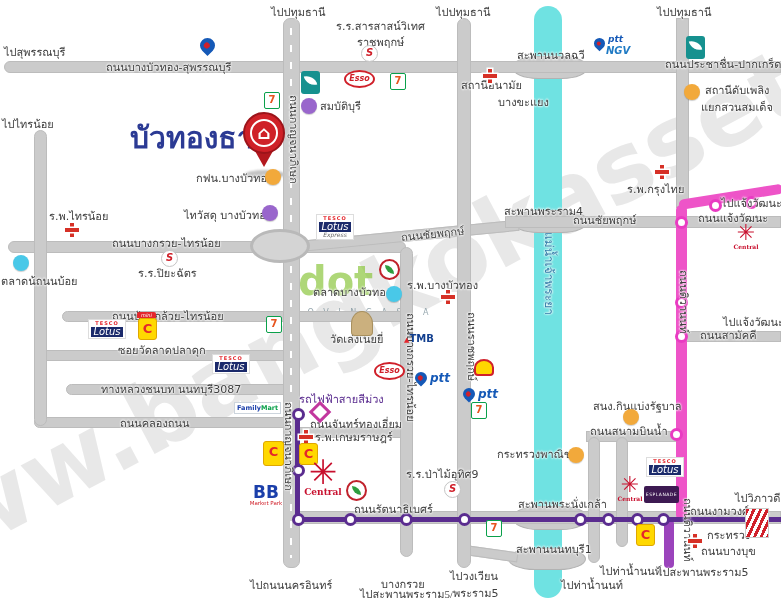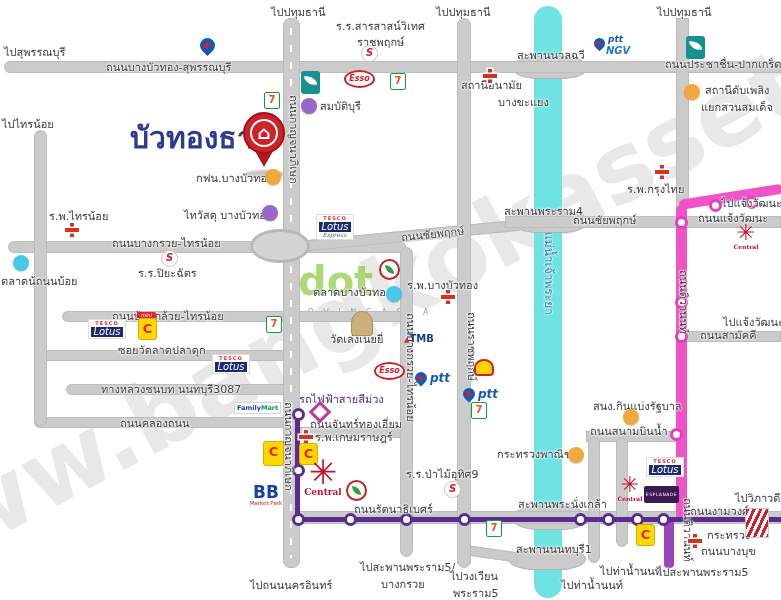--- a/index.html
+++ b/index.html
@@ -157,21 +157,21 @@
   <div class="lbl" style="left:657px;top:6px;">ไปปทุมธานี</div>
   <div class="lbl" style="left:4px;top:46px;">ไปสุพรรณบุรี</div>
   <div class="lbl" style="left:2px;top:118px;">ไปไทรน้อย</div>
   <div class="lbl" style="left:721px;top:197px;">ไปแจ้งวัฒนะ</div>
   <div class="lbl" style="left:723px;top:316px;">ไปแจ้งวัฒนะ</div>
   <div class="lbl" style="left:735px;top:492px;">ไปวิภาวดี</div>
   <div class="lbl" style="left:561px;top:579px;">ไปท่าน้ำนนท์</div>
   <div class="lbl" style="left:600px;top:565px;">ไปท่าน้ำนนท์</div>
   <div class="lbl" style="left:657px;top:566px;">ไปสะพานพระราม5</div>
   <div class="lbl" style="left:250px;top:579px;">ไปถนนนครอินทร์</div>
-  <div class="lbl" style="left:360px;top:561px;">ไปสะพานพระราม5/</div>
+  <div class="lbl" style="left:360px;top:588px;font-family:Liberation Serif, serif;">ไปสะพานพระราม5/</div>
   <div class="lbl" style="left:381px;top:578px;">บางกรวย</div>
   <div class="lbl" style="left:450px;top:570px;">ไปวงเวียน</div>
   <div class="lbl" style="left:453px;top:587px;">พระราม5</div>
 
   <div class="lbl" style="left:106px;top:61px;">ถนนบางบัวทอง-สุพรรณบุรี</div>
   <div class="lbl" style="left:665px;top:58px;">ถนนประชาชื่น-ปากเกร็ด</div>
   <div class="lbl" style="left:112px;top:237px;">ถนนบางกรวย-ไทรน้อย</div>
   <div class="lbl" style="left:112px;top:310px;">ถนนบ้านกล้วย-ไทรน้อย</div>
   <div class="lbl" style="left:118px;top:344px;">ซอยวัดลาดปลาดุก</div>
   <div class="lbl" style="left:101px;top:383px;">ทางหลวงชนบท นนทบุรี3087</div>

